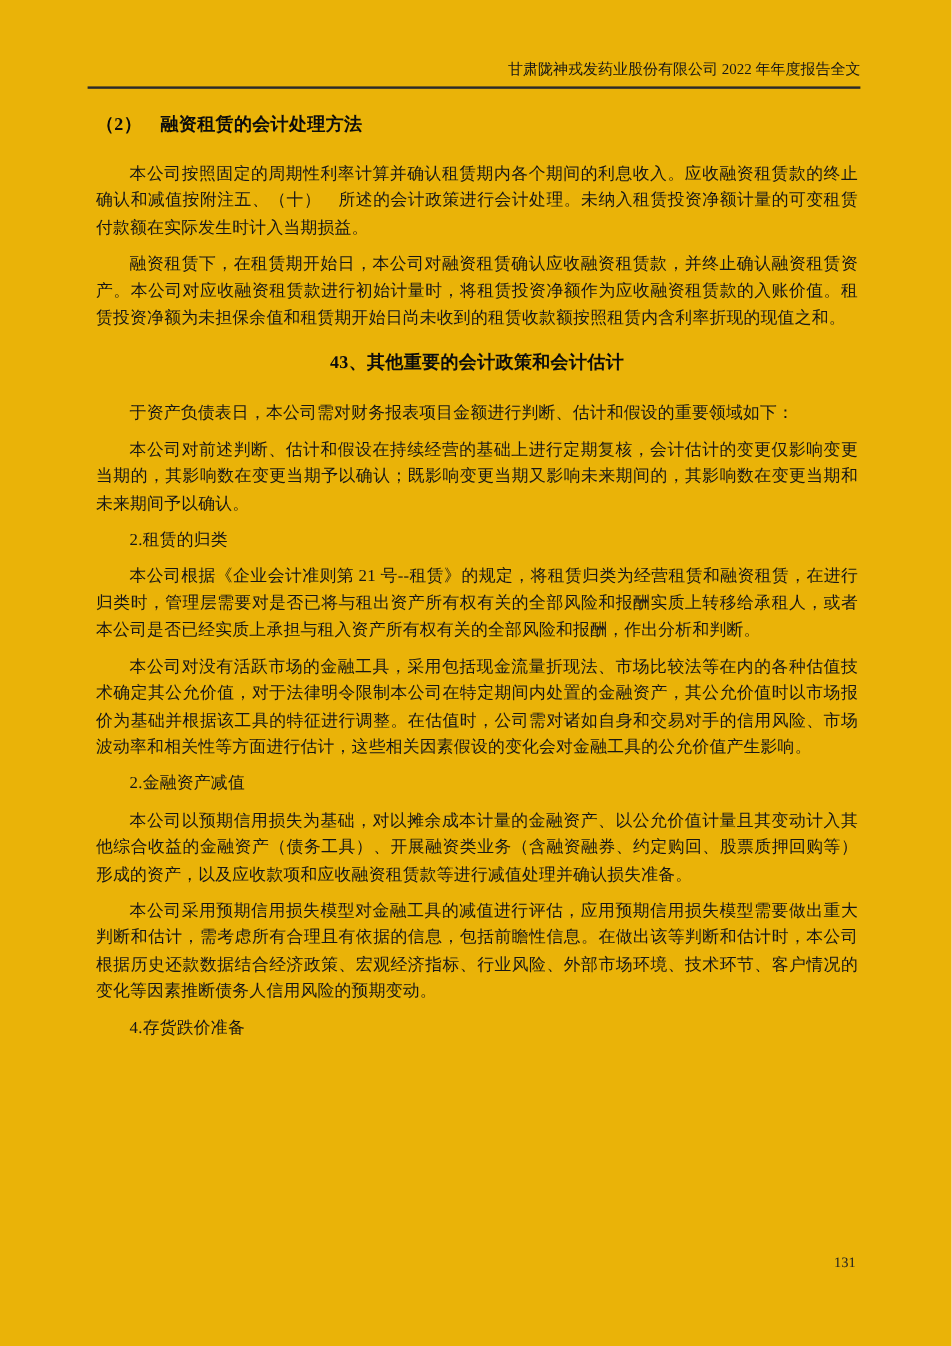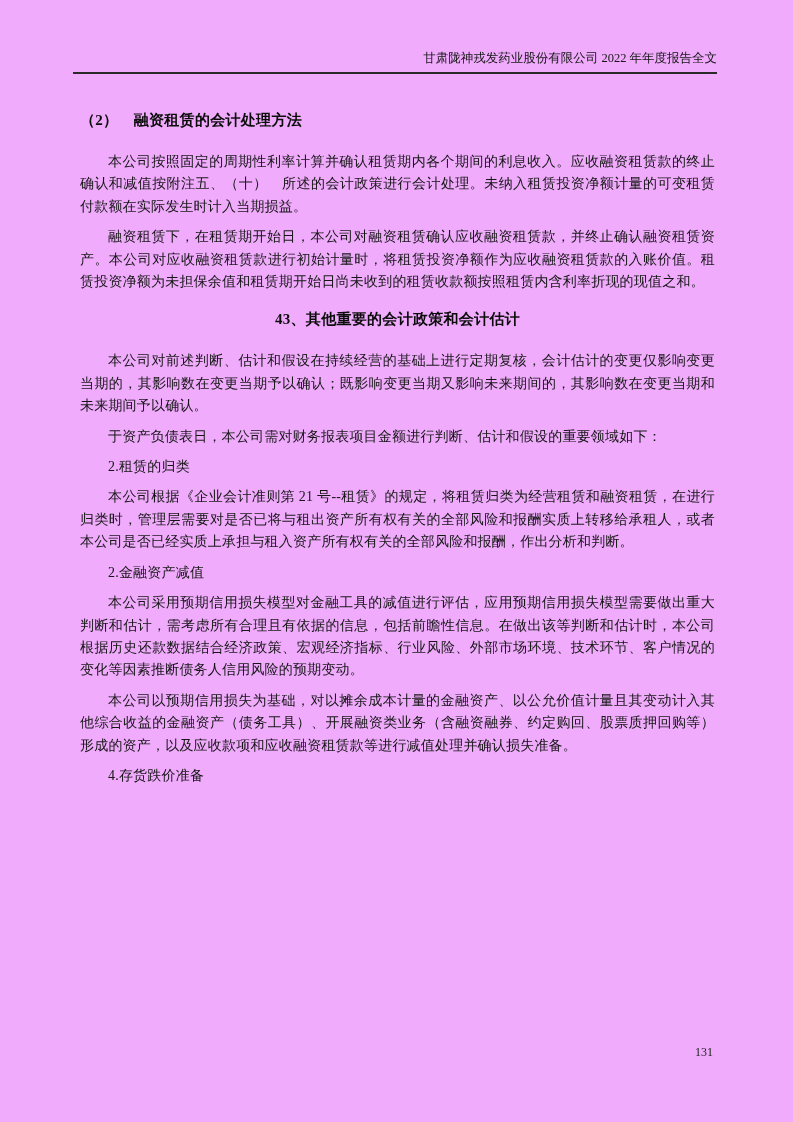--- a/index.html
+++ b/index.html
@@ -4,21 +4,21 @@
 <style>
   html, body {
     margin: 0;
     padding: 0;
     background: #ffffff;
   }
   .page {
     position: relative;
     width: 793px;
     height: 1122px;
-    background: #f0abfc;
+    background: #eab308;
     font-family: "Liberation Serif", "DejaVu Serif", serif;
     color: #111111;
     overflow: hidden;
   }
   .header {
     position: absolute;
     left: 73px;
     right: 76px;
     top: 50px;
     text-align: right;
@@ -31,21 +31,21 @@
   .content {
     position: absolute;
     left: 80px;
     right: 78px;
     top: 93px;
   }
   .h2 {
     font-weight: bold;
     font-size: 15px;
     line-height: 22px;
-    margin: 16px 0 20px 0;
+    margin: 0 0 20px 0;
     color: #0c0c0c;
     letter-spacing: 0.3px;
   }
   .h2.mt {
     margin-top: 15px;
     text-align: center;
   }
   .para {
     font-size: 14px;
     line-height: 22.4px;
@@ -75,35 +75,36 @@
 
     <div class="h2">（2）　融资租赁的会计处理方法</div>
 
     <p class="para">本公司按照固定的周期性利率计算并确认租赁期内各个期间的利息收入。应收融资租赁款的终止确认和减值按附注五、（十）　所述的会计政策进行会计处理。未纳入租赁投资净额计量的可变租赁付款额在实际发生时计入当期损益。</p>
 
     <p class="para">融资租赁下，在租赁期开始日，本公司对融资租赁确认应收融资租赁款，并终止确认融资租赁资产。本公司对应收融资租赁款进行初始计量时，将租赁投资净额作为应收融资租赁款的入账价值。租赁投资净额为未担保余值和租赁期开始日尚未收到的租赁收款额按照租赁内含利率折现的现值之和。</p>
 
     <div class="h2 mt">43、其他重要的会计政策和会计估计</div>
 
 
+    <p class="para">于资产负债表日，本公司需对财务报表项目金额进行判断、估计和假设的重要领域如下：</p>
+
     <p class="para">本公司对前述判断、估计和假设在持续经营的基础上进行定期复核，会计估计的变更仅影响变更当期的，其影响数在变更当期予以确认；既影响变更当期又影响未来期间的，其影响数在变更当期和未来期间予以确认。</p>
-
-    <p class="para">于资产负债表日，本公司需对财务报表项目金额进行判断、估计和假设的重要领域如下：</p>
 
     <p class="para">2.租赁的归类</p>
 
     <p class="para">本公司根据《企业会计准则第 21 号--租赁》的规定，将租赁归类为经营租赁和融资租赁，在进行归类时，管理层需要对是否已将与租出资产所有权有关的全部风险和报酬实质上转移给承租人，或者本公司是否已经实质上承担与租入资产所有权有关的全部风险和报酬，作出分析和判断。</p>
 
 
+    <p class="para">本公司对没有活跃市场的金融工具，采用包括现金流量折现法、市场比较法等在内的各种估值技术确定其公允价值，对于法律明令限制本公司在特定期间内处置的金融资产，其公允价值时以市场报价为基础并根据该工具的特征进行调整。在估值时，公司需对诸如自身和交易对手的信用风险、市场波动率和相关性等方面进行估计，这些相关因素假设的变化会对金融工具的公允价值产生影响。</p>
 
     <p class="para">2.金融资产减值</p>
 
+    <p class="para">本公司以预期信用损失为基础，对以摊余成本计量的金融资产、以公允价值计量且其变动计入其他综合收益的金融资产（债务工具）、开展融资类业务（含融资融券、约定购回、股票质押回购等）形成的资产，以及应收款项和应收融资租赁款等进行减值处理并确认损失准备。</p>
+
     <p class="para">本公司采用预期信用损失模型对金融工具的减值进行评估，应用预期信用损失模型需要做出重大判断和估计，需考虑所有合理且有依据的信息，包括前瞻性信息。在做出该等判断和估计时，本公司根据历史还款数据结合经济政策、宏观经济指标、行业风险、外部市场环境、技术环节、客户情况的变化等因素推断债务人信用风险的预期变动。</p>
-
-    <p class="para">本公司以预期信用损失为基础，对以摊余成本计量的金融资产、以公允价值计量且其变动计入其他综合收益的金融资产（债务工具）、开展融资类业务（含融资融券、约定购回、股票质押回购等）形成的资产，以及应收款项和应收融资租赁款等进行减值处理并确认损失准备。</p>
 
     <p class="para">4.存货跌价准备</p>
 
   </div>
 
   <div class="pagenum">131</div>
 
 </div>
 
 </body></html>

